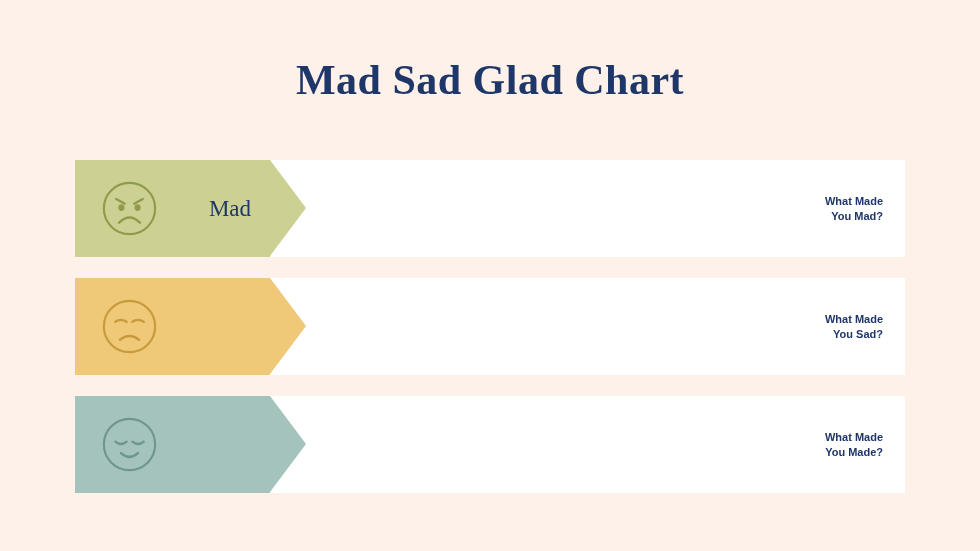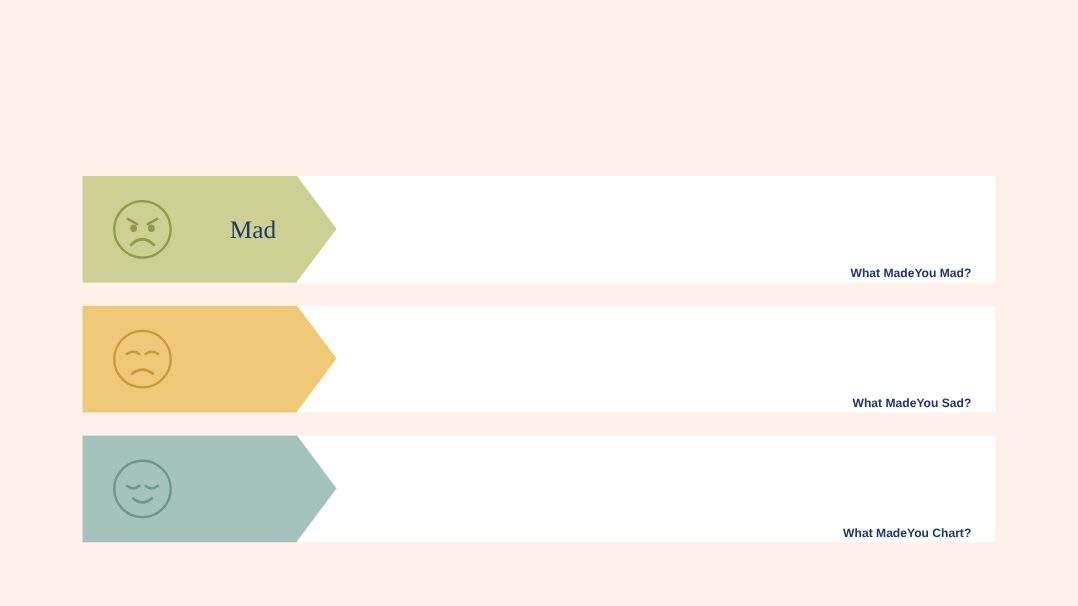--- a/index.html
+++ b/index.html
@@ -97,21 +97,21 @@
     font-size: 23px;
     color: #1f3668;
     font-weight: normal;
   }
   .prompt {
     position: absolute;
     right: 22px;
     top: 0;
     height: 97px;
     display: flex;
-    flex-direction: row;
+    flex-direction: column;
     align-items: flex-end;
     justify-content: center;
     font-size: 11px;
     font-weight: bold;
     color: #1f3668;
     line-height: 1.35;
     text-align: right;
   }
   
   .mad .body { background: #ccd193; }
@@ -119,20 +119,21 @@
   .sad .body { background: #efc878; }
   .sad .point { border-left-color: #efc878; }
   .glad .body { background: #a4c3bd; }
   .glad .point { border-left-color: #a4c3bd; }
 </style>
 </head>
 <body style="background: rgb(253, 241, 233);">
 
 <div class="slide" style="background: rgb(253, 241, 233);">
 
+  <div class="title" style="color: rgb(31, 54, 104);">Mad Sad Glad Chart</div>
 
   <div class="rows">
 
     <div class="row mad">
       <div class="row-white"></div>
       <div class="row-tag">
         <div class="body" style="background: rgb(204, 209, 147);"></div>
         <div class="point" style="border-left-color: rgb(204, 209, 147);"></div>
         <div class="face">
           <svg viewBox="0 0 60 60" width="57" height="57">
@@ -181,18 +182,18 @@
           <svg viewBox="0 0 60 60" width="57" height="57">
             <circle cx="30" cy="30" r="27" fill="none" stroke="#6e9590" stroke-width="2.2"></circle>
             <path d="M15 27 Q21 32 27 27" stroke="#6e9590" stroke-width="2.4" fill="none" stroke-linecap="round"></path>
             <path d="M33 27 Q39 32 45 27" stroke="#6e9590" stroke-width="2.4" fill="none" stroke-linecap="round"></path>
             <path d="M21 39 Q30 47 39 39" stroke="#6e9590" stroke-width="2.6" fill="none" stroke-linecap="round"></path>
           </svg>
         </div>
       </div>
       <div class="prompt">
         <span>What Made</span>
-        <span>You Chart?</span>
+        <span>You Made?</span>
       </div>
     </div>
 
   </div>
 </div>
 
 </body></html>

